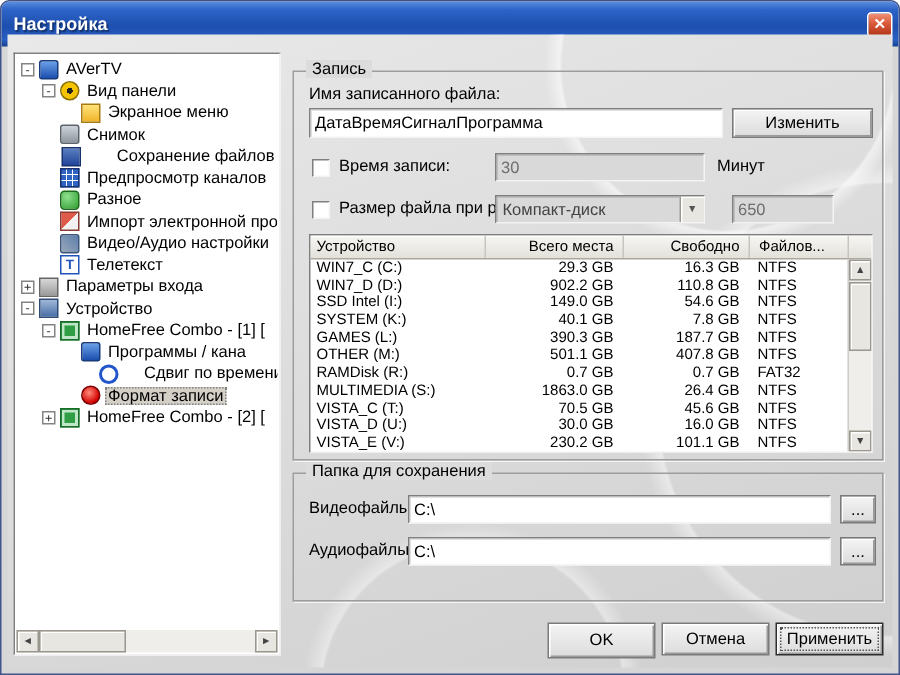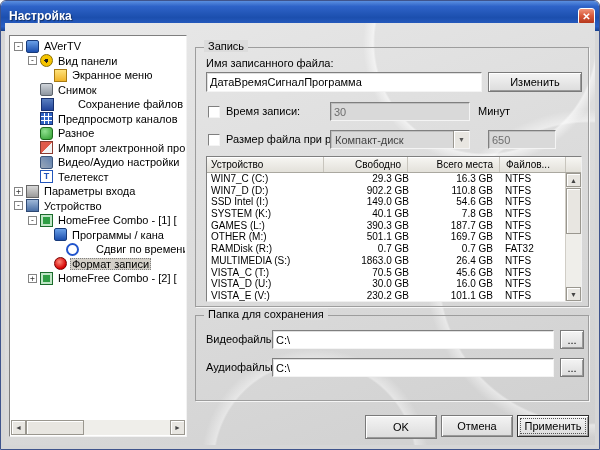--- a/index.html
+++ b/index.html
@@ -303,22 +303,22 @@
       <div class="combo preset-combo">
         <span class="combo-text">Компакт-диск</span>
         <span class="combo-arrow">▼</span>
       </div>
       <input class="txt dis size-input" disabled="" value="650" style="">
       <span class="lbl unit-mb">MB</span>
 
       <div class="dtable">
         <div class="dhead">
             <span class="hcell c0">Устройство</span>
+            <span class="hcell c1">Всего места</span>
             <span class="hcell c2">Свободно</span>
-            <span class="hcell c1">Всего места</span>
             <span class="hcell c3">Файлов...</span>
           </div>
         <div class="dbody">
             <div class="drow">
               <span class="dc c0">WIN7_C (C:)</span>
               <span class="dc c1">29.3 GB</span>
               <span class="dc c2">16.3 GB</span>
               <span class="dc c3">NTFS</span>
             </div>
             <div class="drow">
@@ -341,21 +341,21 @@
             </div>
             <div class="drow">
               <span class="dc c0">GAMES (L:)</span>
               <span class="dc c1">390.3 GB</span>
               <span class="dc c2">187.7 GB</span>
               <span class="dc c3">NTFS</span>
             </div>
             <div class="drow">
               <span class="dc c0">OTHER (M:)</span>
               <span class="dc c1">501.1 GB</span>
-              <span class="dc c2">169.7 GB</span>
+              <span class="dc c2">407.8 GB</span>
               <span class="dc c3">NTFS</span>
             </div>
             <div class="drow">
               <span class="dc c0">RAMDisk (R:)</span>
               <span class="dc c1">0.7 GB</span>
               <span class="dc c2">0.7 GB</span>
               <span class="dc c3">FAT32</span>
             </div>
             <div class="drow">
               <span class="dc c0">MULTIMEDIA (S:)</span>

